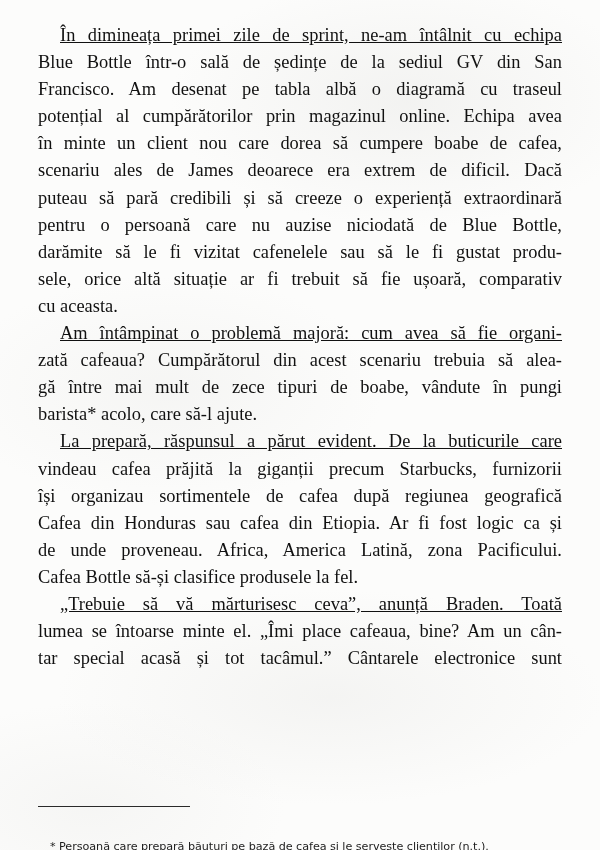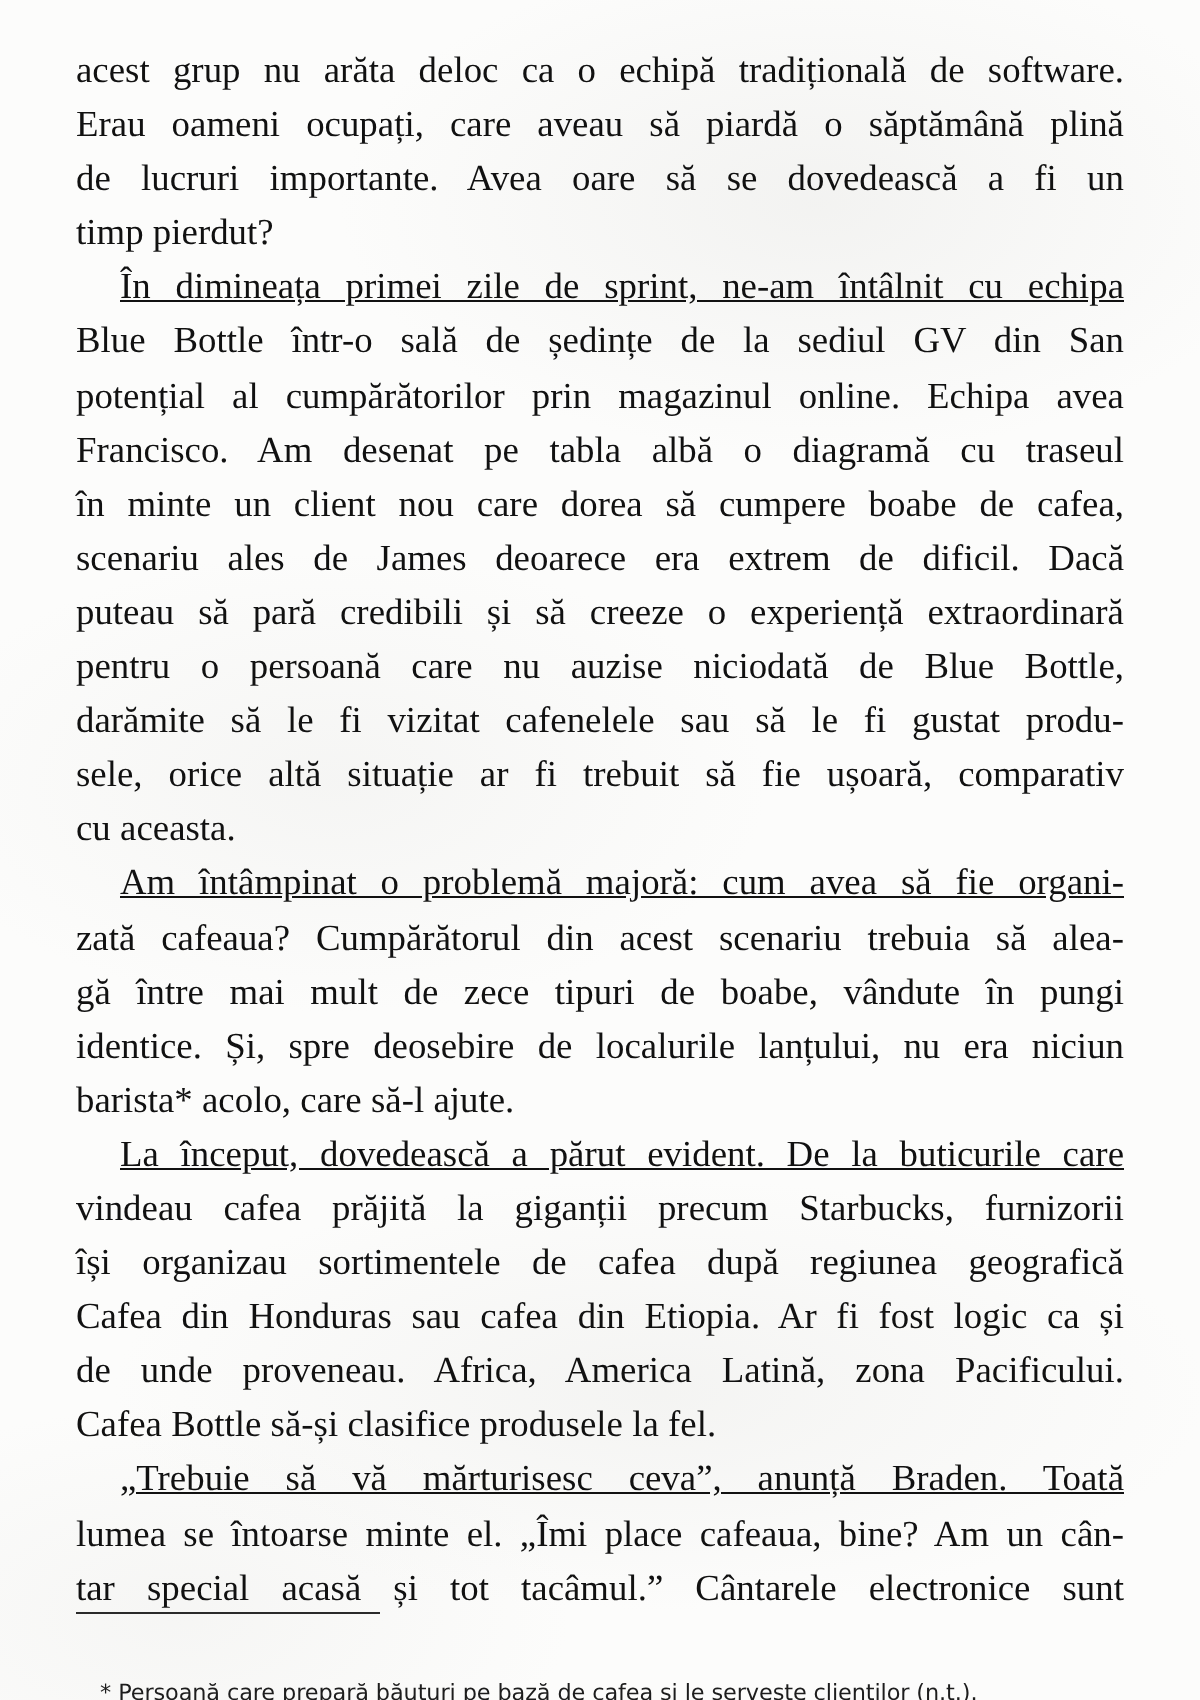--- a/index.html
+++ b/index.html
@@ -90,51 +90,44 @@
   }
 </style>
 </head>
 <body>
 
 <div class="paper-texture"></div>
 
 <div class="page">
   <div class="body-text">
 
-    <p class="para">
-      <span class="line">acest grup nu arăta deloc ca o echipă tradițională de software.</span>
-      <span class="line">Erau oameni ocupați, care aveau să piardă o săptămână plină</span>
-      <span class="line">de lucruri importante. Avea oare să se dovedească a fi un</span>
-      <span class="line last">timp pierdut?</span>
-    </p>
 
     <p class="para">
       <span class="line indent">În dimineața primei zile de sprint, ne-am întâlnit cu echipa</span>
       <span class="line">Blue Bottle într-o sală de ședințe de la sediul GV din San</span>
+      <span class="line">Francisco. Am desenat pe tabla albă o diagramă cu traseul</span>
       <span class="line">potențial al cumpărătorilor prin magazinul online. Echipa avea</span>
-      <span class="line">Francisco. Am desenat pe tabla albă o diagramă cu traseul</span>
       <span class="line">în minte un client nou care dorea să cumpere boabe de cafea,</span>
       <span class="line">scenariu ales de James deoarece era extrem de dificil. Dacă</span>
       <span class="line">puteau să pară credibili și să creeze o experiență extraordinară</span>
       <span class="line">pentru o persoană care nu auzise niciodată de Blue Bottle,</span>
       <span class="line">darămite să le fi vizitat cafenelele sau să le fi gustat produ-</span>
       <span class="line">sele, orice altă situație ar fi trebuit să fie ușoară, comparativ</span>
       <span class="line last">cu aceasta.</span>
     </p>
 
     <p class="para">
       <span class="line indent">Am întâmpinat o problemă majoră: cum avea să fie organi-</span>
       <span class="line">zată cafeaua? Cumpărătorul din acest scenariu trebuia să alea-</span>
       <span class="line">gă între mai mult de zece tipuri de boabe, vândute în pungi</span>
-      <span class="line">identice. Și, spre deosebire de localurile lanțului, nu era niciun</span>
       <span class="line last">barista* acolo, care să-l ajute.</span>
     </p>
 
     <p class="para">
-      <span class="line indent">La început, dovedească a părut evident. De la buticurile care</span>
+      <span class="line indent">La prepară, răspunsul a părut evident. De la buticurile care</span>
       <span class="line">vindeau cafea prăjită la giganții precum Starbucks, furnizorii</span>
       <span class="line">își organizau sortimentele de cafea după regiunea geografică</span>
       <span class="line">Cafea din Honduras sau cafea din Etiopia. Ar fi fost logic ca și</span>
       <span class="line">de unde proveneau. Africa, America Latină, zona Pacificului.</span>
       <span class="line last">Cafea Bottle să-și clasifice produsele la fel.</span>
     </p>
 
     <p class="para">
       <span class="line indent">„Trebuie să vă mărturisesc ceva”, anunță Braden. Toată</span>
       <span class="line">lumea se întoarse minte el. „Îmi place cafeaua, bine? Am un cân-</span>

